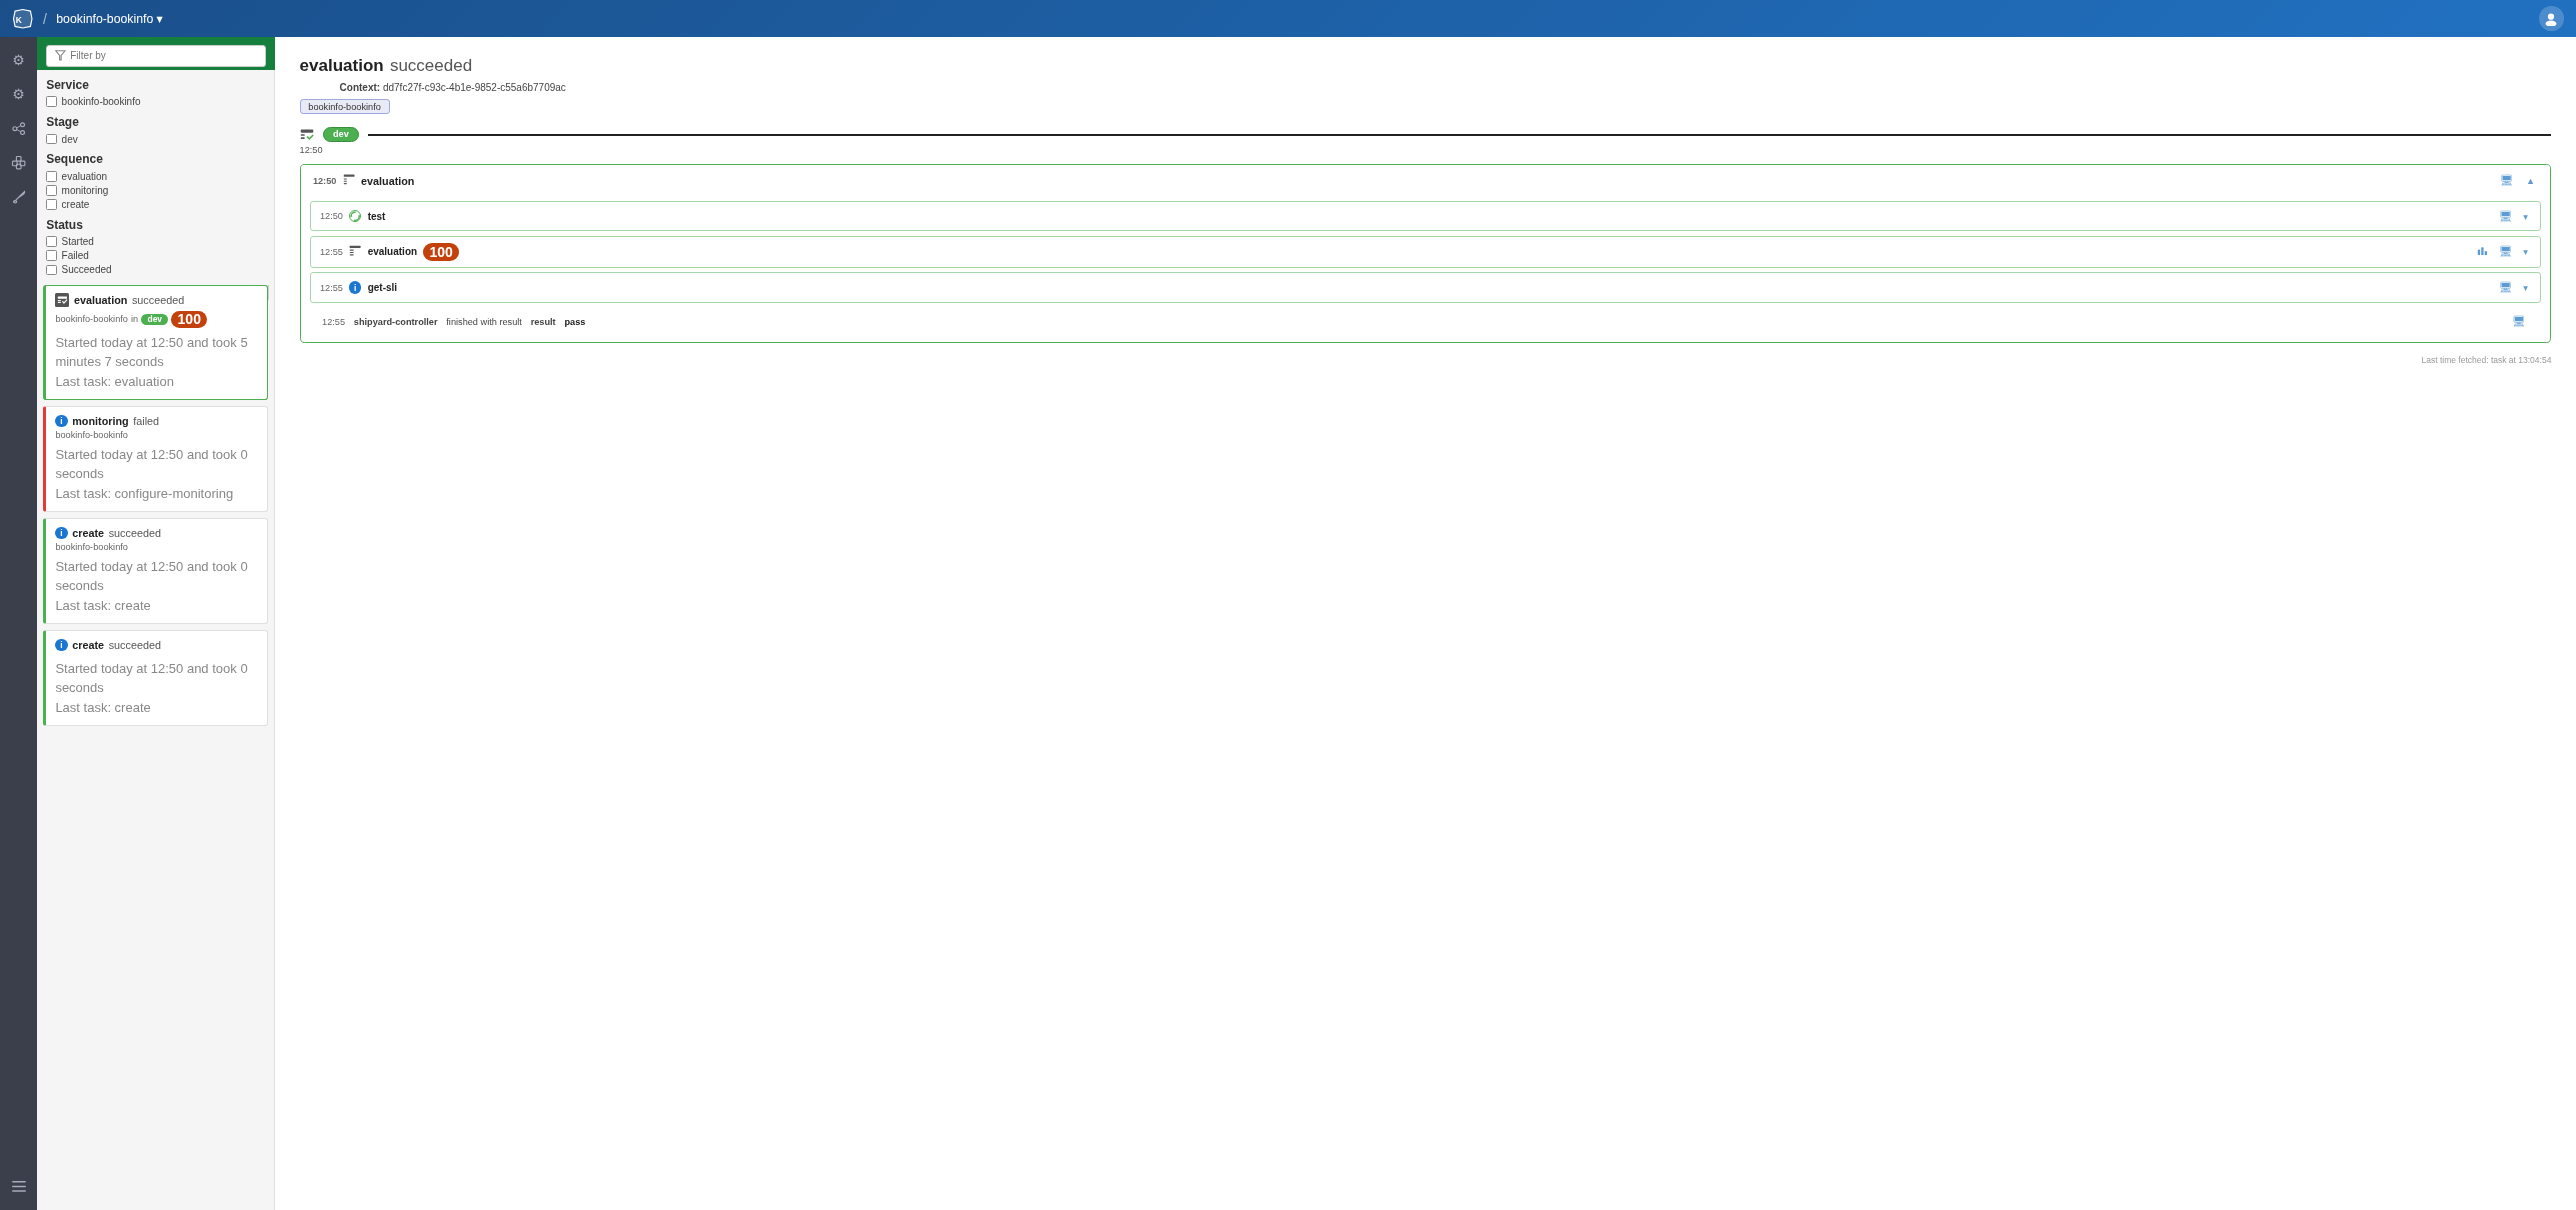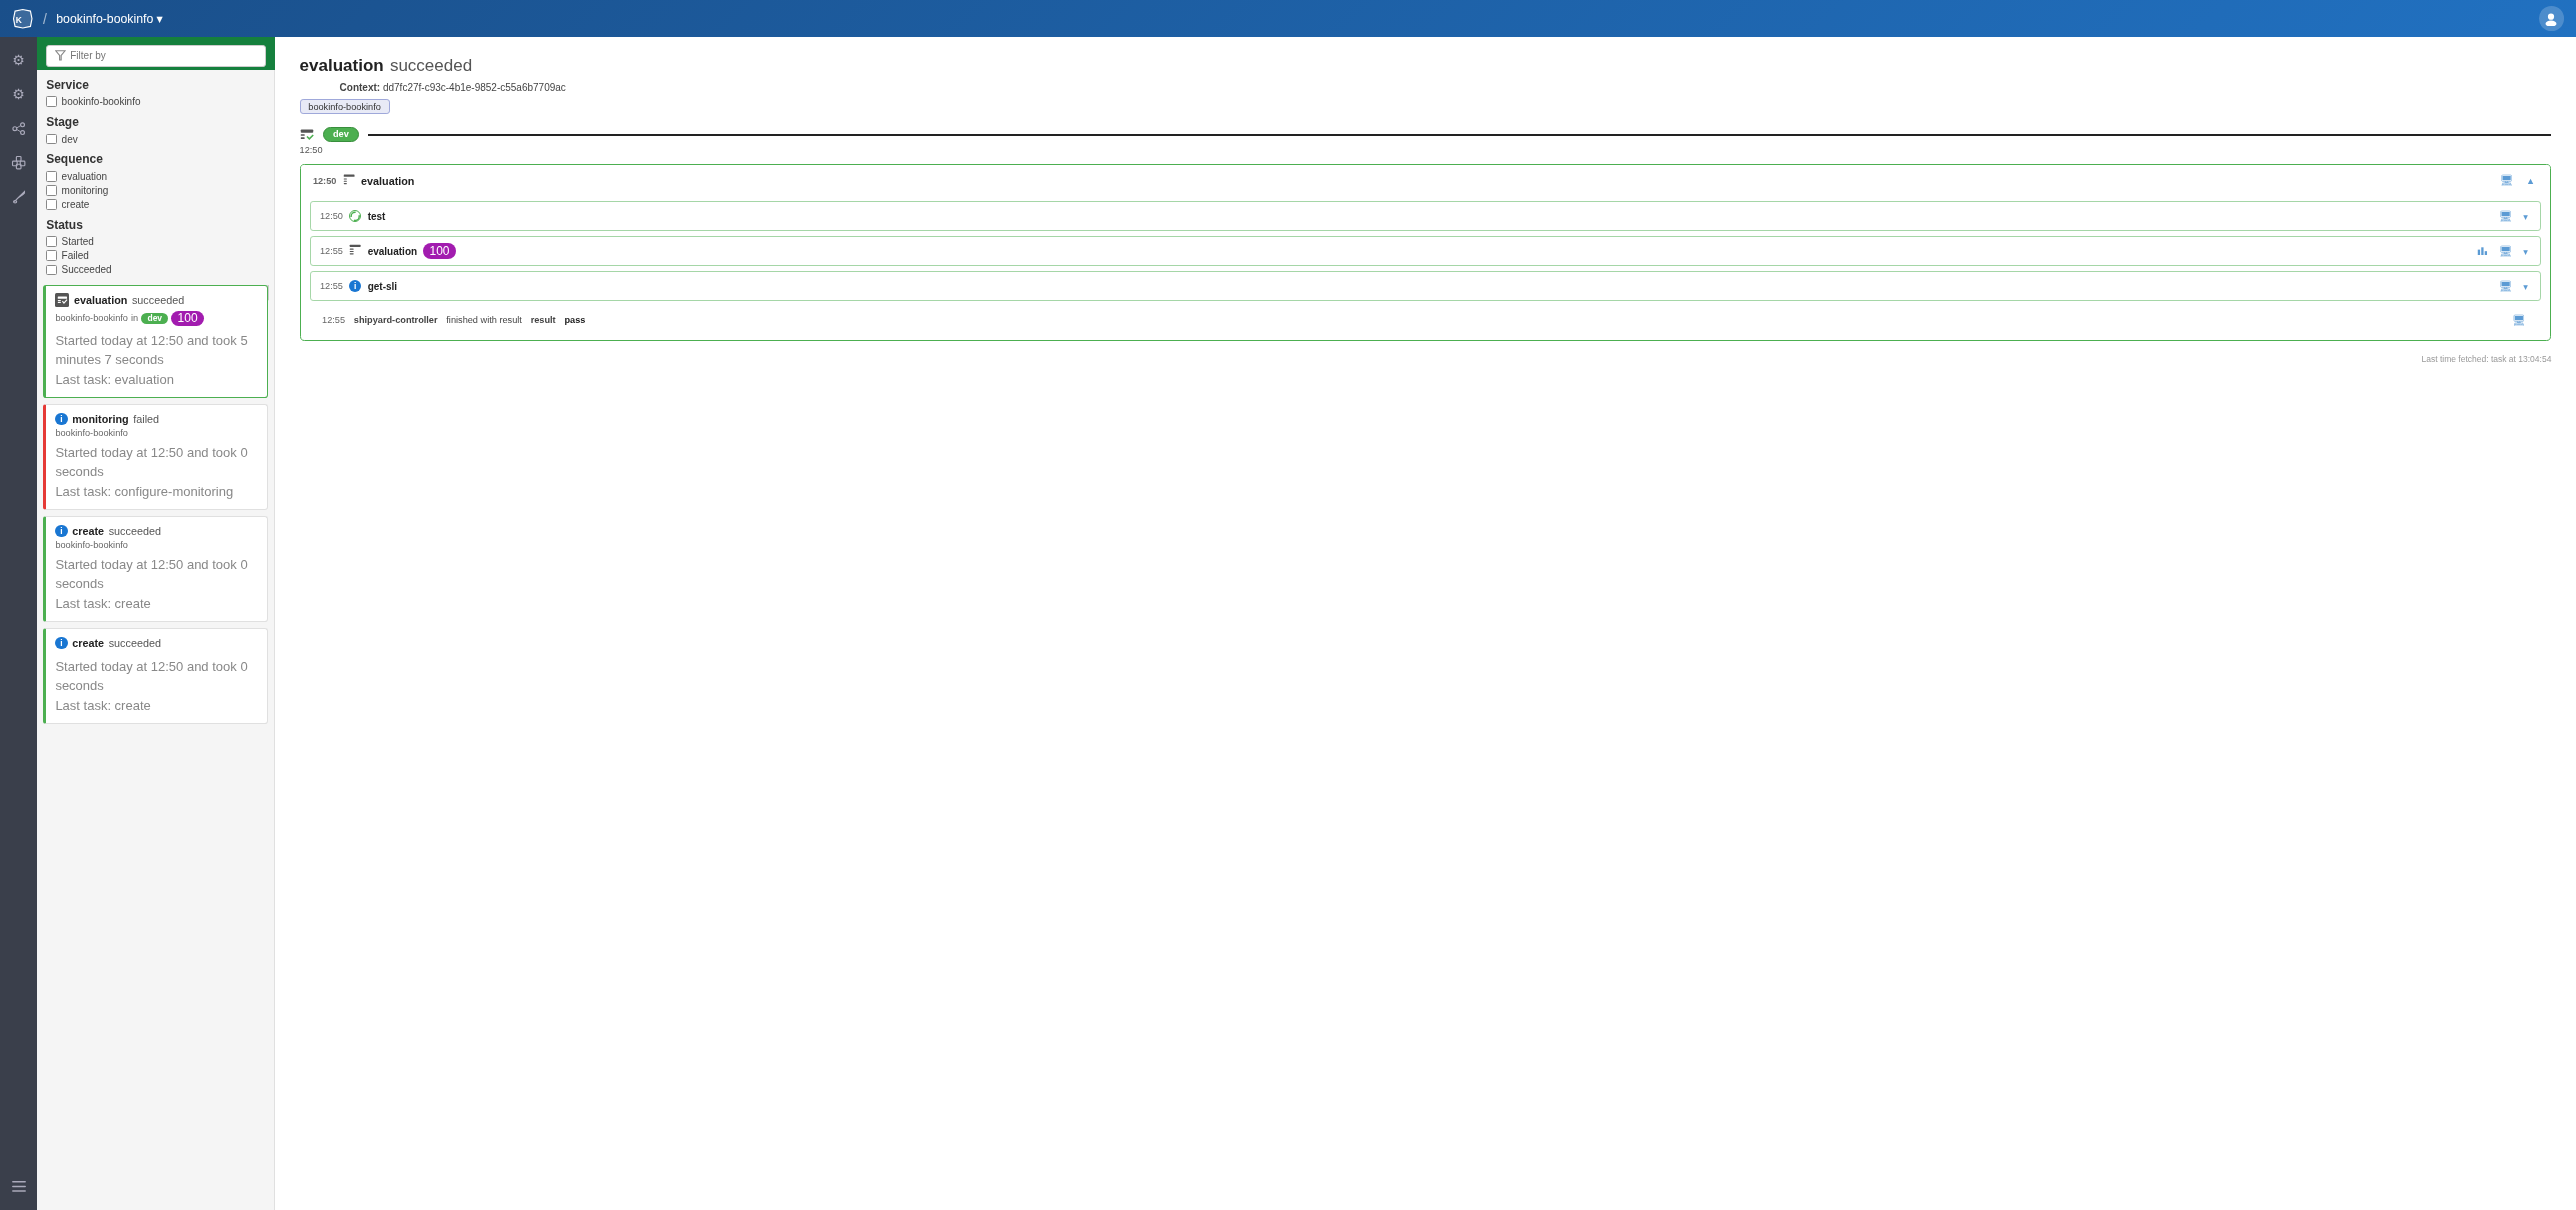--- a/index.html
+++ b/index.html
@@ -113,26 +113,26 @@
     .seq-service { font-size: 9.2px; color: #666; margin-bottom: 4.6px; display: flex; align-items: center; gap: 3.1px; }
     .badge-dev {
       background: #4caf50;
       color: white;
       border-radius: 9.2px;
       padding: 0.8px 6.2px;
       font-size: 8.5px;
       font-weight: 600;
     }
     .badge-score {
-      background: #a21caf;
+      background: #c2410c;
       color: white;
       border-radius: 9.2px;
       padding: 0.8px 6.2px;
-      font-size: 12px;
-      font-weight: 400;
+      font-size: 14px;
+      font-weight: 700;
     }
     .seq-meta { font-size: 13px; color: #888; line-height: 1.5; }
 
     
     .collapse-btn {
       position: absolute;
       right: -0.8px;
       top: 50%;
       transform: translateY(-50%);
       width: 14px;

